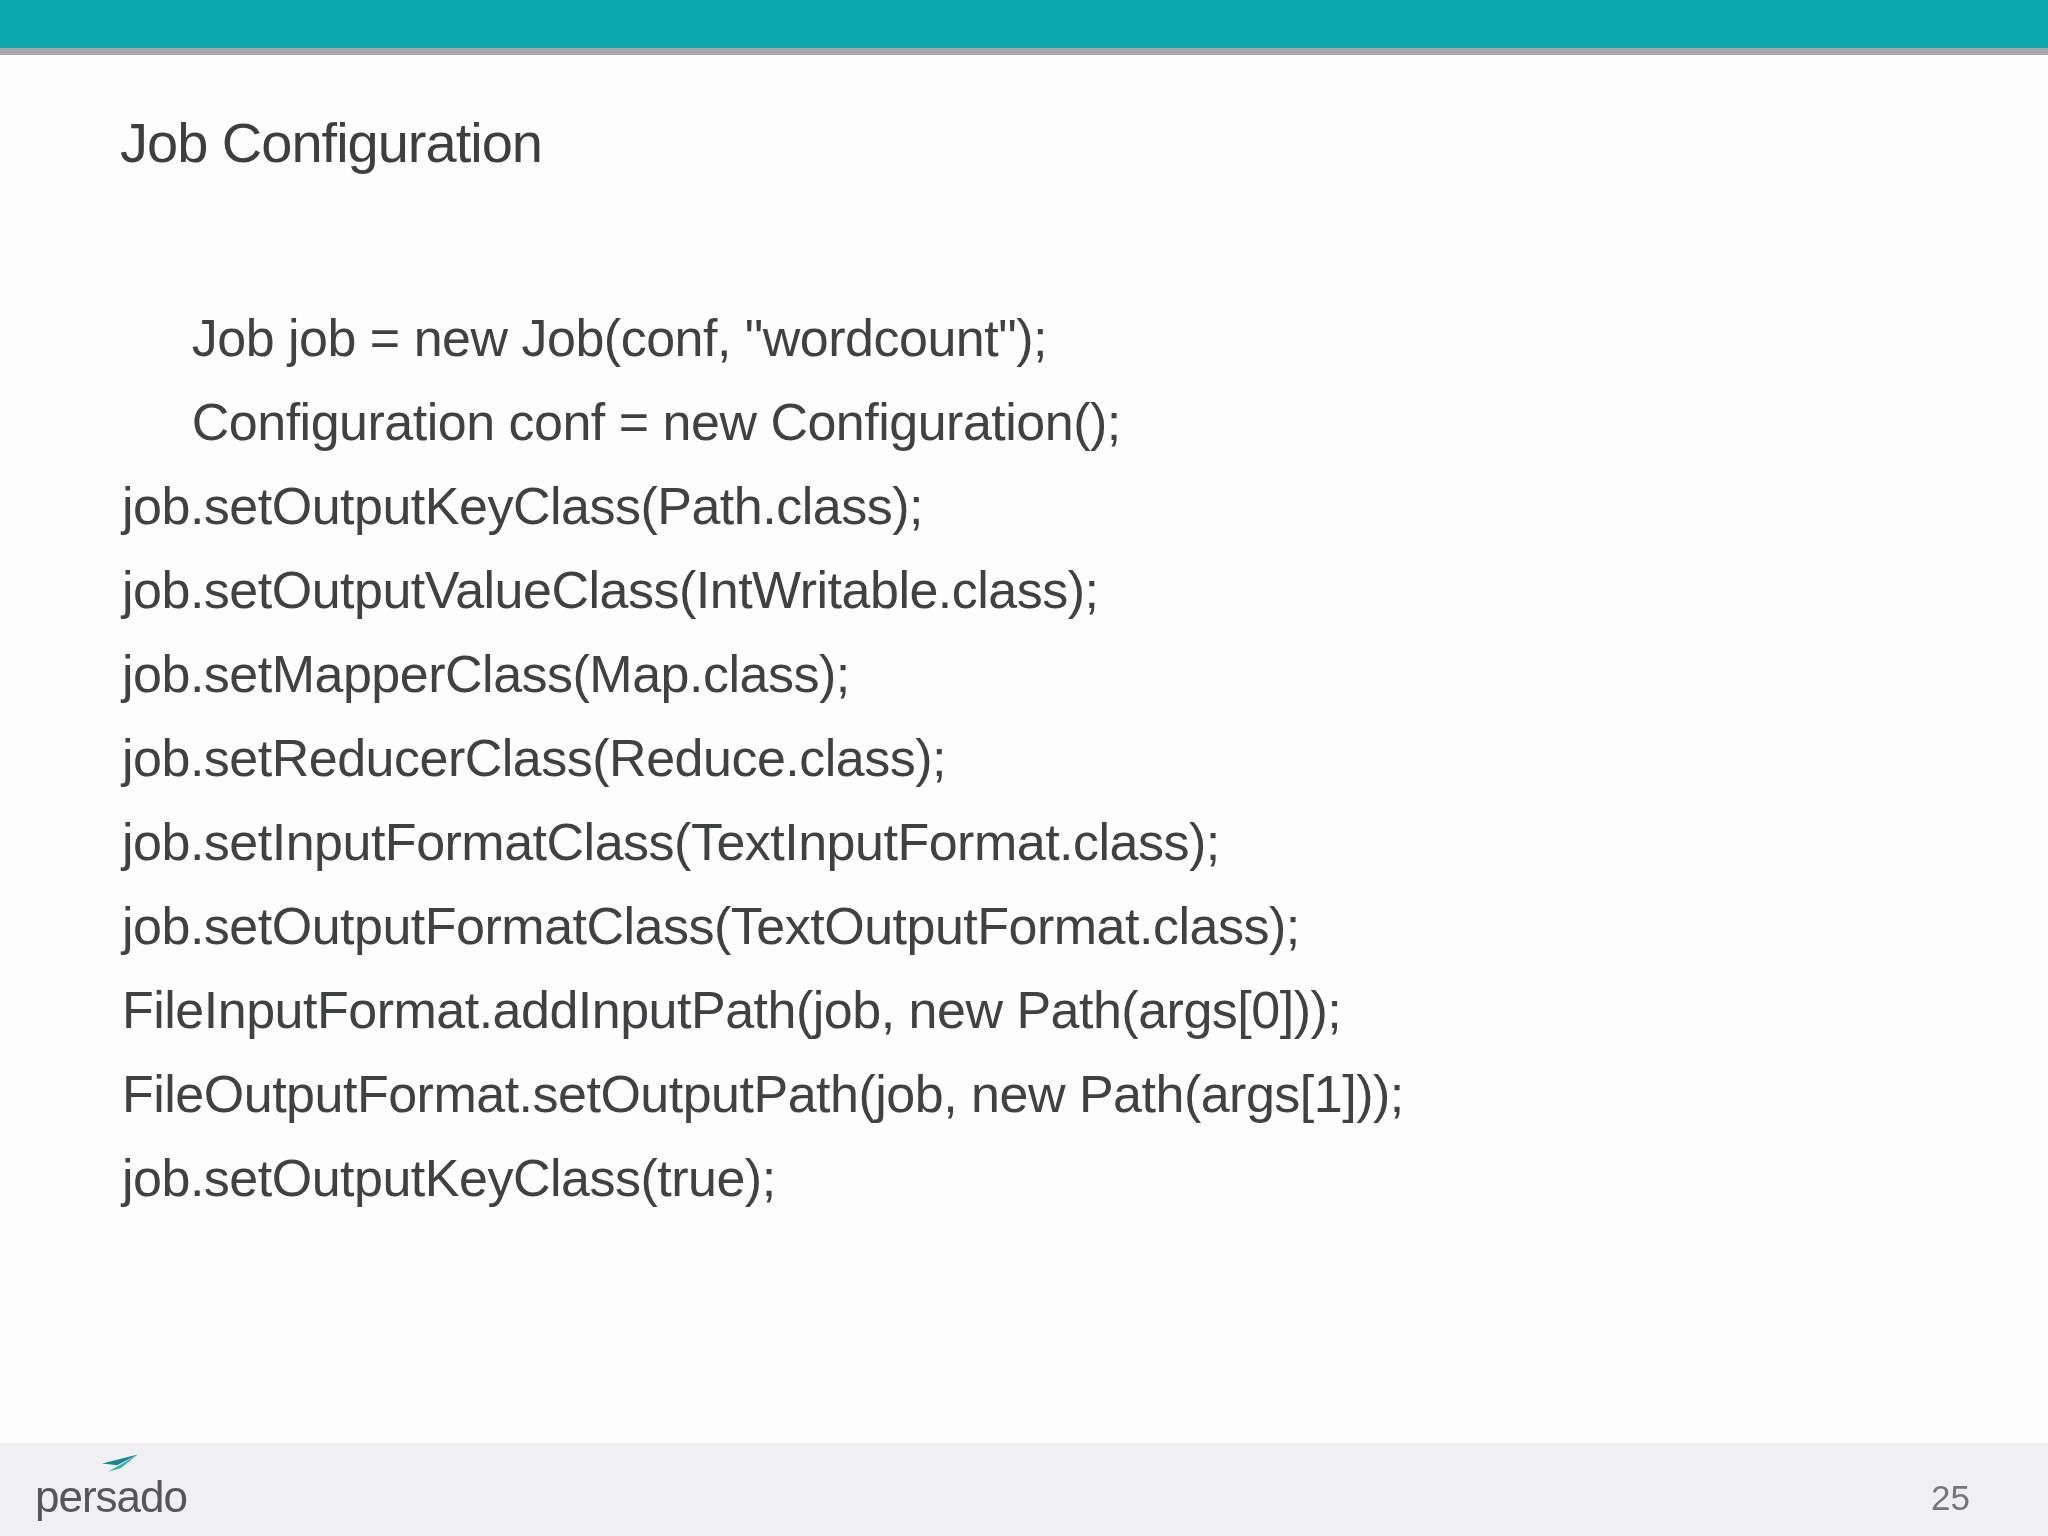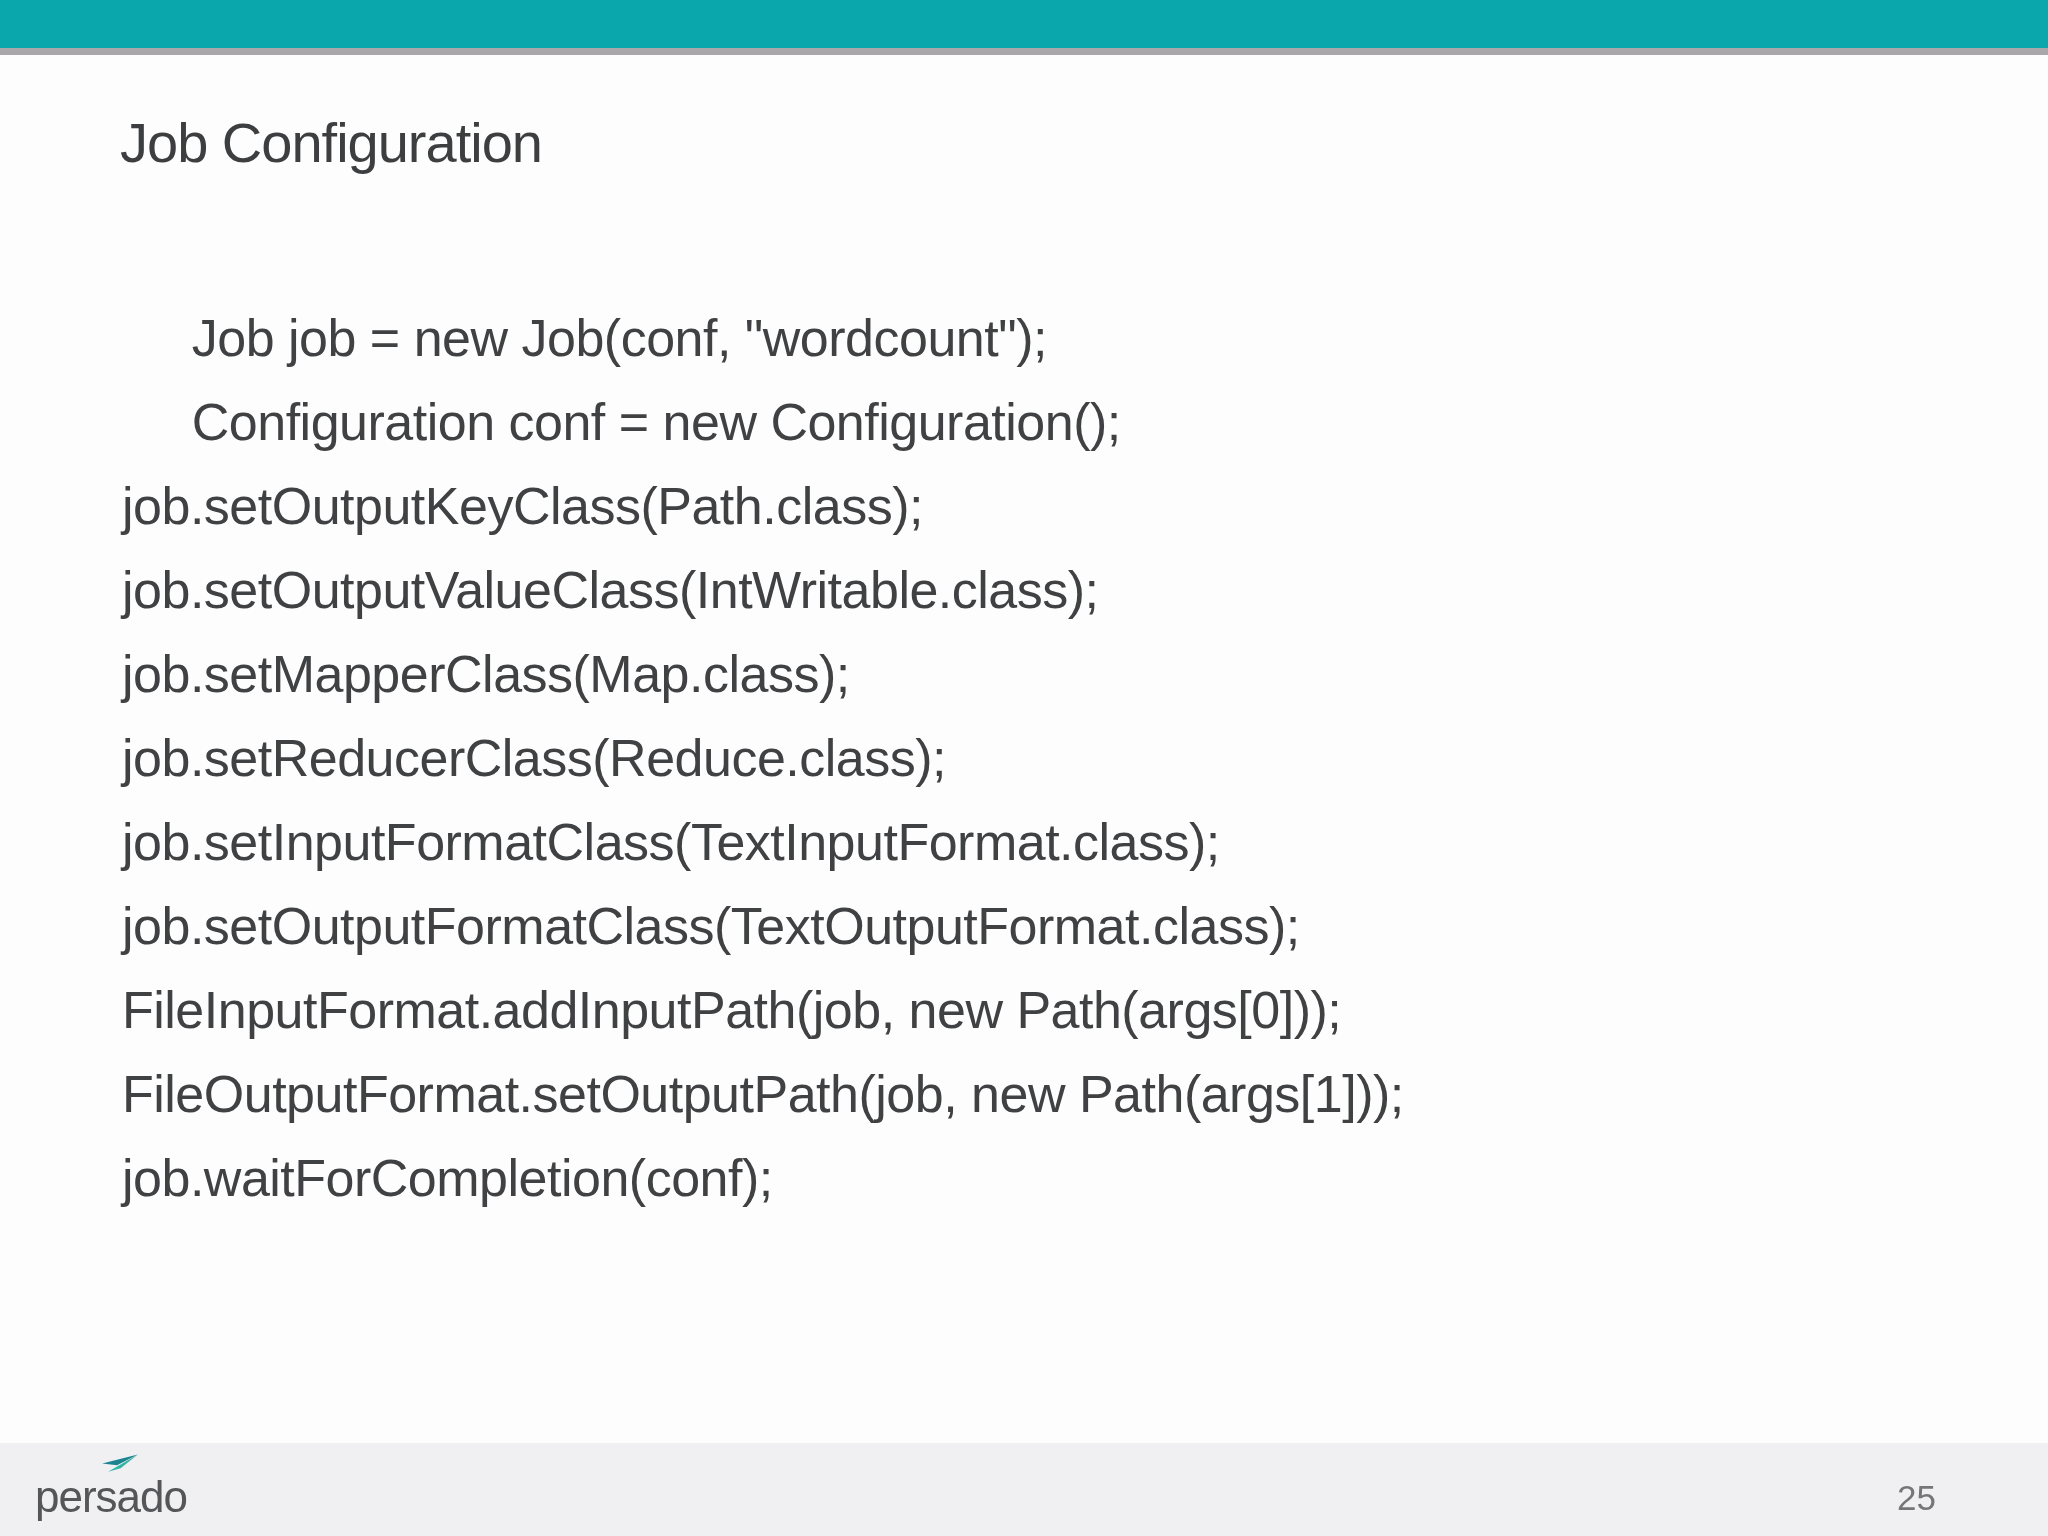--- a/index.html
+++ b/index.html
@@ -58,21 +58,21 @@
     position: absolute;
     left: 0;
     bottom: 0;
     width: 100%;
     height: 93px;
     background: #f0eff2;
     display: flex;
     align-items: center;
     justify-content: space-between;
     box-sizing: border-box;
-    padding: 0 112px 0 35px;
+    padding: 0 78px 0 35px;
   }
   .logo {
     position: relative;
     display: inline-block;
     padding-top: 14px;
   }
   .logo-text {
     font-size: 44px;
     letter-spacing: -1px;
     color: #55565a;
@@ -106,21 +106,21 @@
     <div class="code-line">     Job job = new Job(conf, "wordcount");</div>
     <div class="code-line">     Configuration conf = new Configuration();</div>
     <div class="code-line">job.setOutputKeyClass(Path.class);</div>
     <div class="code-line">job.setOutputValueClass(IntWritable.class);</div>
     <div class="code-line">job.setMapperClass(Map.class);</div>
     <div class="code-line">job.setReducerClass(Reduce.class);</div>
     <div class="code-line">job.setInputFormatClass(TextInputFormat.class);</div>
     <div class="code-line">job.setOutputFormatClass(TextOutputFormat.class);</div>
     <div class="code-line">FileInputFormat.addInputPath(job, new Path(args[0]));</div>
     <div class="code-line">FileOutputFormat.setOutputPath(job, new Path(args[1]));</div>
-    <div class="code-line">job.waitForCompletion(conf);</div>
+    <div class="code-line">job.setOutputKeyClass(true);</div>
   </div>
 
   <div class="footer">
     <div class="logo">
       <svg class="logo-arrow" viewBox="0 0 64 34" xmlns="http://www.w3.org/2000/svg">
         <polygon fill="#1e8390" points="2,17 62,2 27,20"></polygon>
         <polygon fill="#2eb6a8" points="12,31 62,2 33,25"></polygon>
       </svg>
       <span class="logo-text">persado</span>
     </div>

